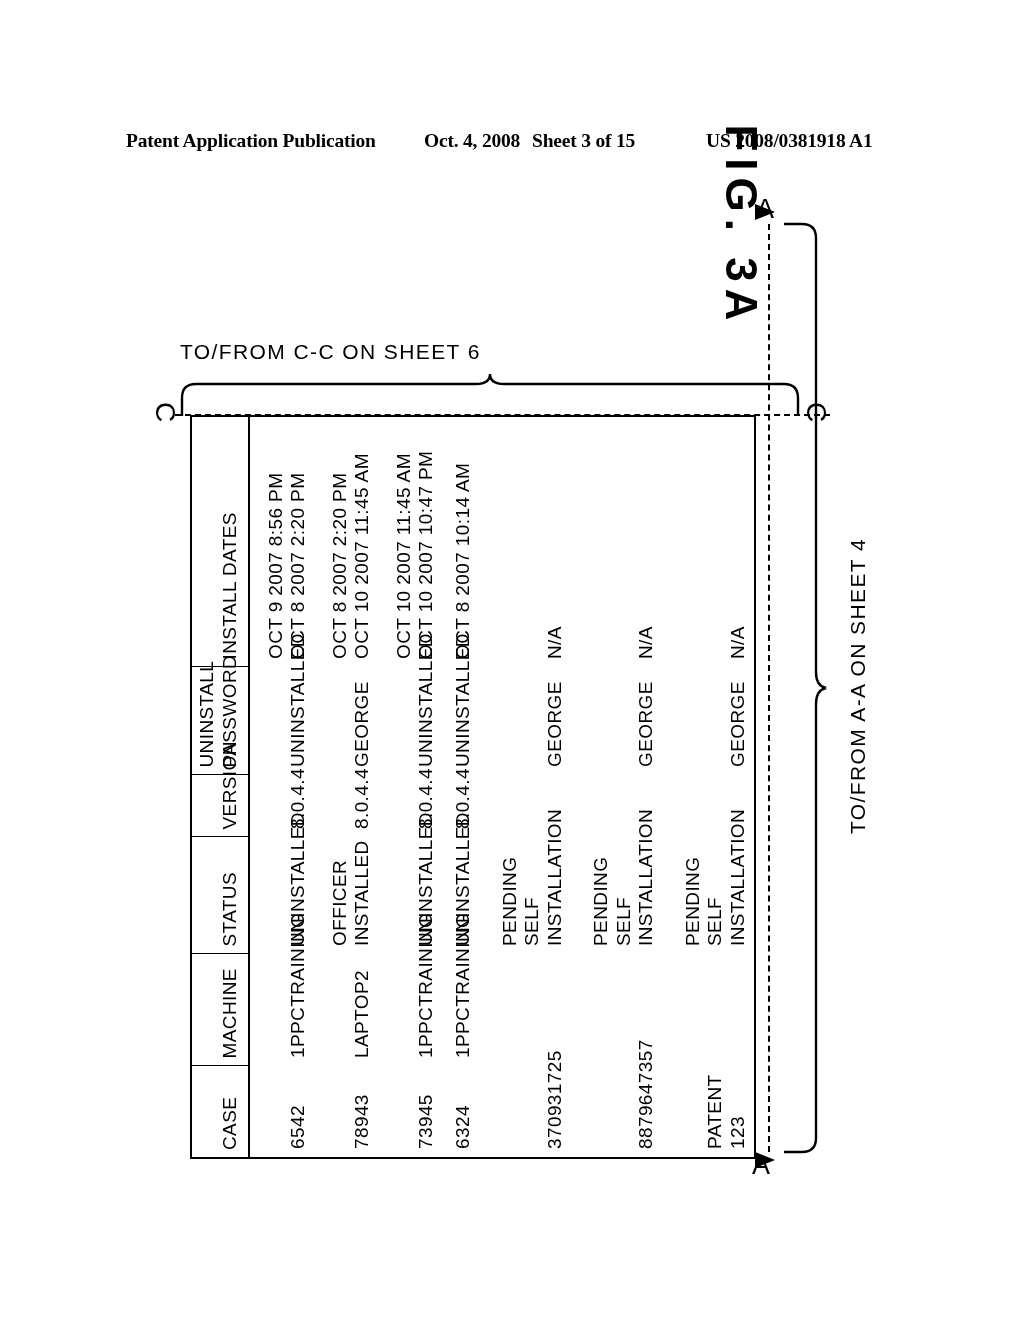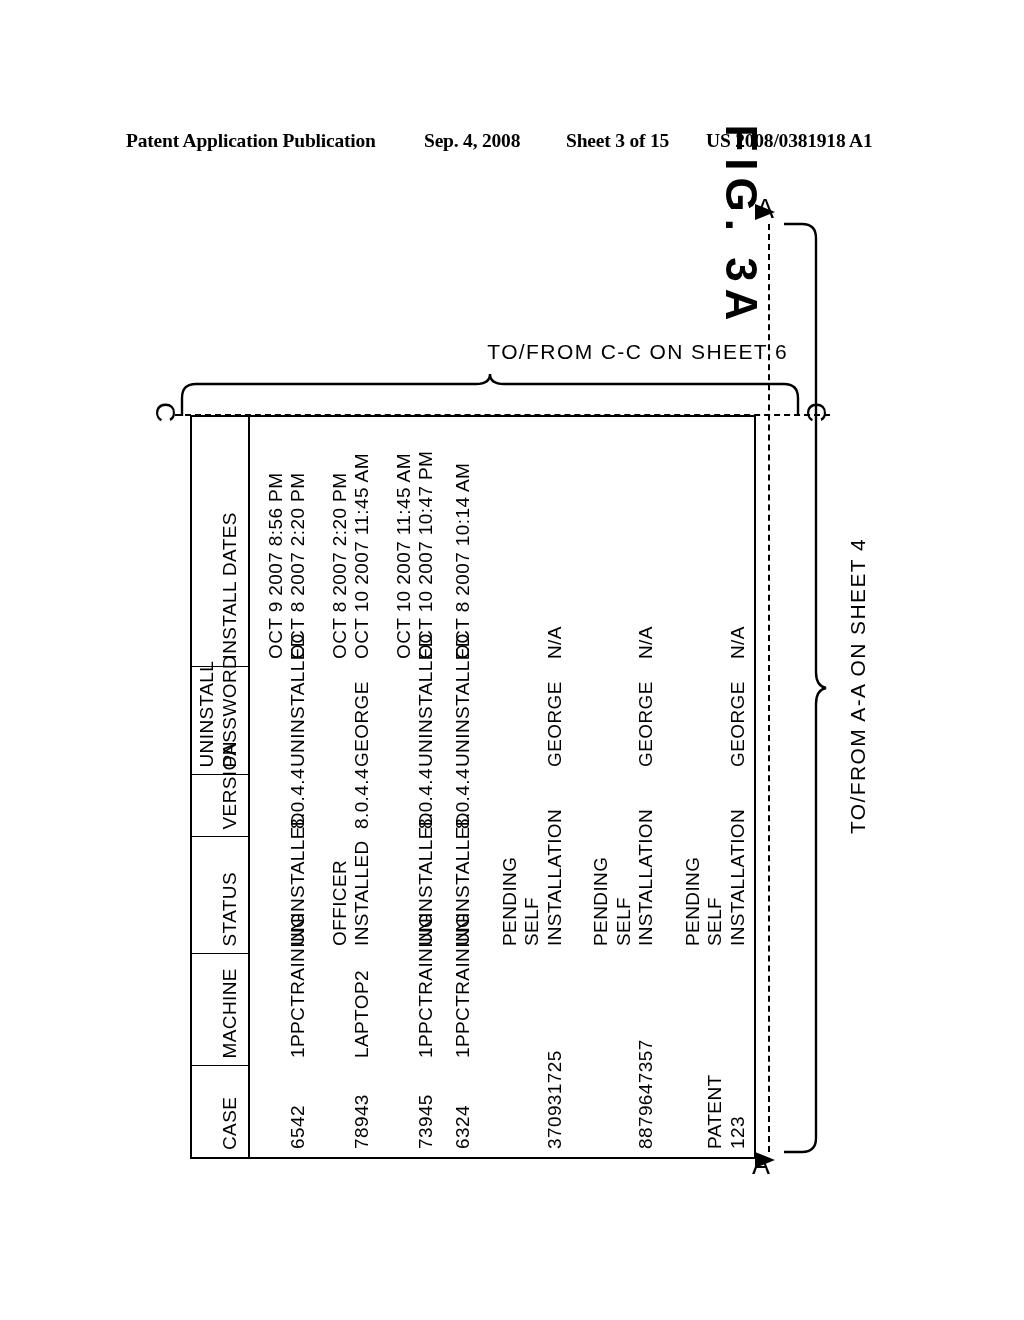--- a/index.html
+++ b/index.html
@@ -27,21 +27,21 @@
     align-items: baseline;
     font-family: "Liberation Serif", serif;
     font-weight: bold;
     font-size: 19.5px;
     letter-spacing: -0.2px;
     white-space: nowrap;
     margin-top: 44px;
   }
   #page-header .h-pub   { position: absolute; left: 126px; }
   #page-header .h-date  { position: absolute; left: 424px; }
-  #page-header .h-sheet { position: absolute; left: 566px; }
+  #page-header .h-sheet { position: absolute; left: 532px; }
   #page-header .h-num   { position: absolute; left: 706px; }
 
   
   #figure-stage {
     position: absolute;
     top: 0; left: 0;
     width: 1024px;
     height: 1320px;
   }
 
@@ -184,24 +184,24 @@
   #brace-cc {
     position: absolute;
     left: 180px;
     top: 372px;
     width: 620px;
     height: 46px;
   }
   #brace-cc svg { display: block; }
   #label-cc {
     position: absolute;
-    left: 168px;
+    left: 180px;
     top: 340px;
     width: 620px;
-    text-align: right;
+    text-align: left;
     font-family: "Liberation Sans", sans-serif;
     font-size: 21px;
     letter-spacing: 1.4px;
     white-space: nowrap;
   }
 
   
   #brace-aa {
     position: absolute;
     left: 782px;
@@ -222,21 +222,21 @@
     white-space: nowrap;
     transform: rotate(-90deg);
     transform-origin: 160px 14px;
   }
 </style>
 </head>
 <body>
 
 <div id="page-header">
   <span class="h-pub">Patent Application Publication</span>
-  <span class="h-date">Sep. 4, 2008</span>
+  <span class="h-date">Oct. 4, 2008</span>
   <span class="h-sheet">Sheet 3 of 15</span>
   <span class="h-num">US 2008/0381918 A1</span>
 </div>
 
 <div id="figure-stage">
 
   <div id="fig-label">FIG. 3A</div>
 
   <div id="label-cc">TO/FROM C-C ON SHEET 6</div>
   <div id="brace-cc">

